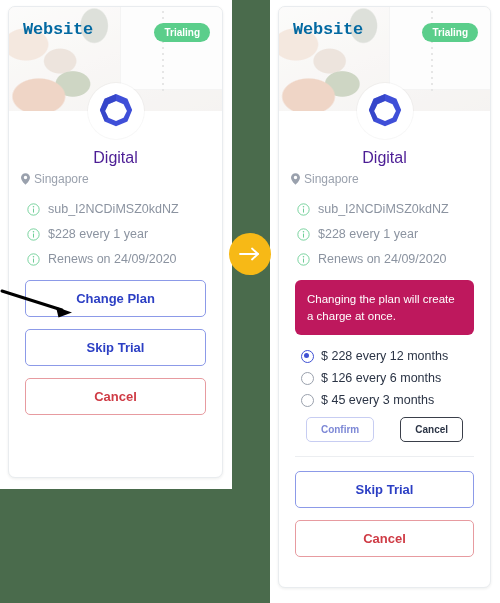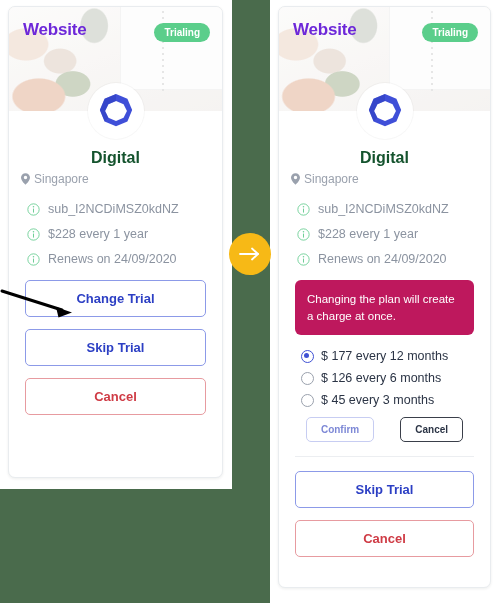--- a/index.html
+++ b/index.html
@@ -67,23 +67,24 @@
   .hero .dotgrid{
     position:absolute;right:0;top:0;width:46%;height:100%;
     background-image:radial-gradient(#e8e8e8 .6px, transparent .7px);
     background-size:6px 6px;
     opacity:.75;
   }
   .hero .veil{position:absolute;inset:0;background:rgba(255,255,255,.30);}
 
   .hero-title{
     position:absolute;left:14px;top:13px;
-    font-size:17px;font-weight:bold;color:#6d28d9;
+    font-size:17px;font-weight:bold;color:#0369a1;
     letter-spacing:-.2px;
     z-index:4;
+    font-family:Liberation Mono, monospace;
   }
   .badge{
     position:absolute;right:12px;top:16px;
     background:#5bce8b;color:#fff;
     font-size:10px;font-weight:bold;
     padding:4px 10px;border-radius:10px;
     z-index:4;
   }
 
   
@@ -94,21 +95,21 @@
     width:56px;height:56px;border-radius:50%;
     background:#fff;
     display:flex;align-items:center;justify-content:center;
     z-index:5;
     box-shadow:0 0 0 1px rgba(0,0,0,.03);
   }
 
   
   .body{padding:38px 12px 14px;text-align:center;}
   .plan-name{
-    font-size:16px;font-weight:bold;color:#14532d;
+    font-size:16px;font-weight:normal;color:#4c1d95;
     margin:0 0 5px;
   }
   .loc{
     font-size:12px;color:#9aa1ad;
     display:flex;align-items:center;gap:4px;
     margin-bottom:16px;
   }
   .loc svg{display:block;}
 
   .info-list{text-align:left;padding:0 6px;margin-bottom:14px;}
@@ -266,21 +267,21 @@
                 <circle cx="7" cy="7" r="6.1" fill="none" stroke="#6fcf97" stroke-width="1"></circle>
                 <circle cx="7" cy="4" r=".85" fill="#6fcf97"></circle>
                 <rect x="6.45" y="5.8" width="1.1" height="4.6" rx=".5" fill="#6fcf97"></rect>
               </svg>
             </span>
             <span>Renews on 24/09/2020</span>
           </div>
         </div>
 
         <div class="btn-stack">
-          <button class="btn btn-blue">Change Trial</button>
+          <button class="btn btn-blue">Change Plan</button>
           <button class="btn btn-blue">Skip Trial</button>
           <button class="btn btn-red">Cancel</button>
         </div>
       </div>
 
     </div>
   </div>
 
   <div class="panel" id="panel-right">
     <div class="card">
@@ -345,21 +346,21 @@
             </span>
             <span>Renews on 24/09/2020</span>
           </div>
         </div>
 
         <div class="alert">Changing the plan will create a charge at once.</div>
 
         <div class="radios">
           <label class="radio-row">
             <span class="rdot on"></span>
-            <span>$ 177 every 12 months</span>
+            <span>$ 228 every 12 months</span>
           </label>
           <label class="radio-row">
             <span class="rdot"></span>
             <span>$ 126 every 6 months</span>
           </label>
           <label class="radio-row">
             <span class="rdot"></span>
             <span>$ 45 every 3 months</span>
           </label>
         </div>

